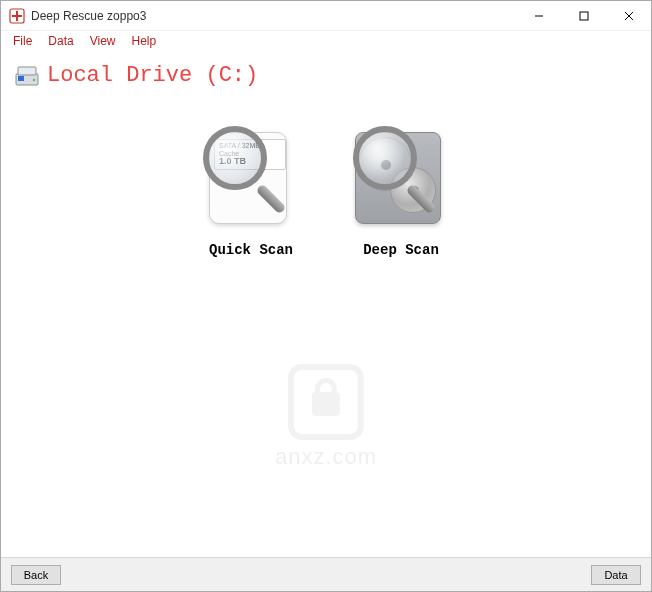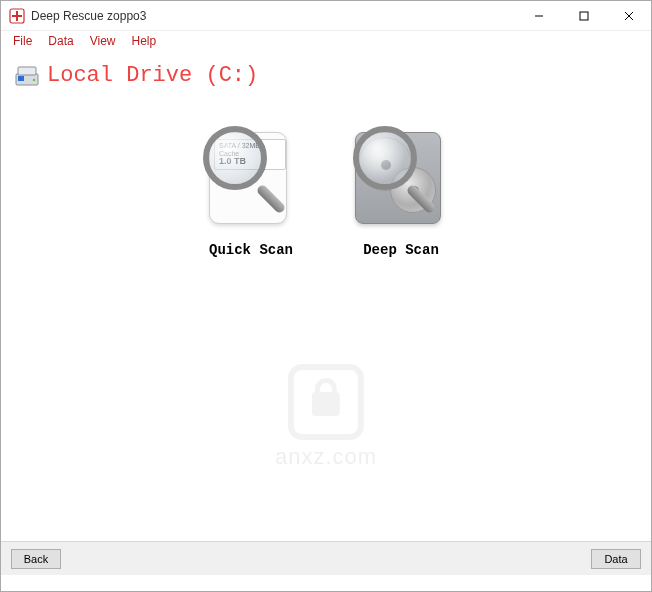--- a/index.html
+++ b/index.html
@@ -181,21 +181,21 @@
   border: 5px solid #888;
   border-bottom: none;
   border-radius: 14px 14px 0 0;
 }
 .watermark .wm-text {
   font-size: 22px; color: #666; font-weight: 300;
   letter-spacing: 1px;
 }
 .footer {
   position: absolute;
-  left: 0; right: 0; bottom: 16px;
+  left: 0; right: 0; bottom: 0;
   height: 34px;
   background: #f0f0f0;
   border-top: 1px solid #d8d8d8;
   display: flex;
   align-items: center;
   justify-content: space-between;
   padding: 0 10px;
 }
 .btn {
   min-width: 50px;

